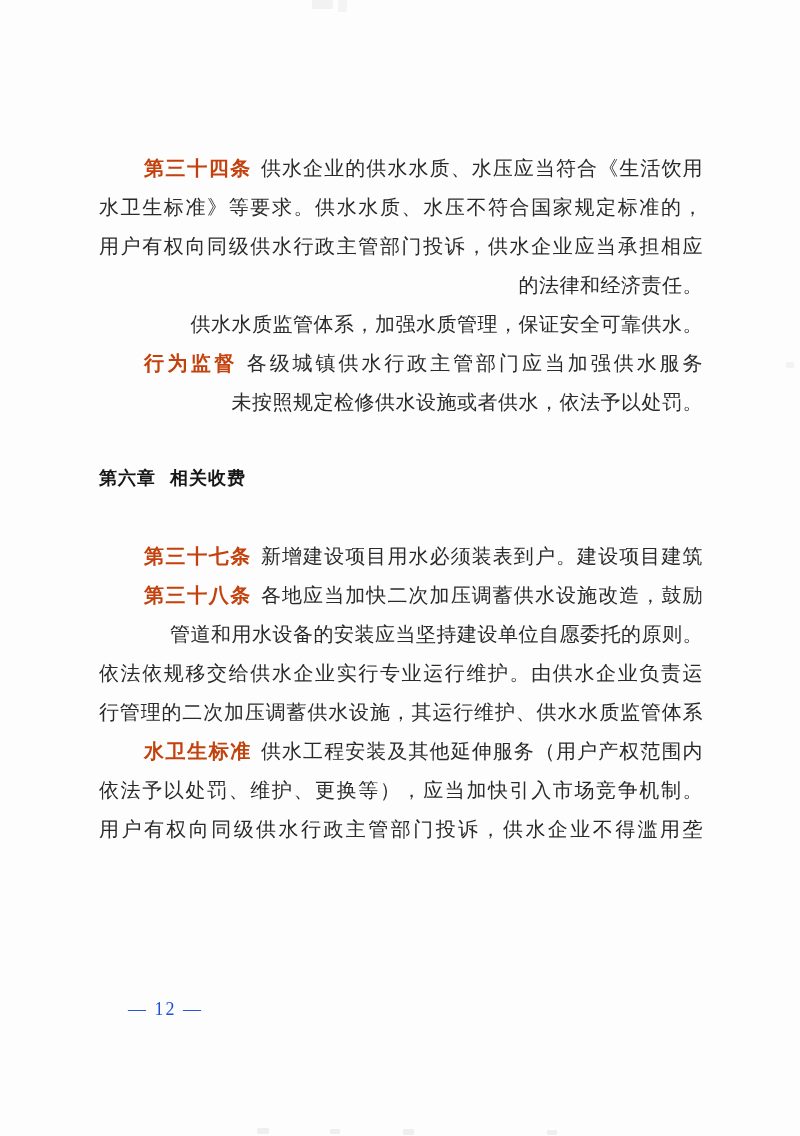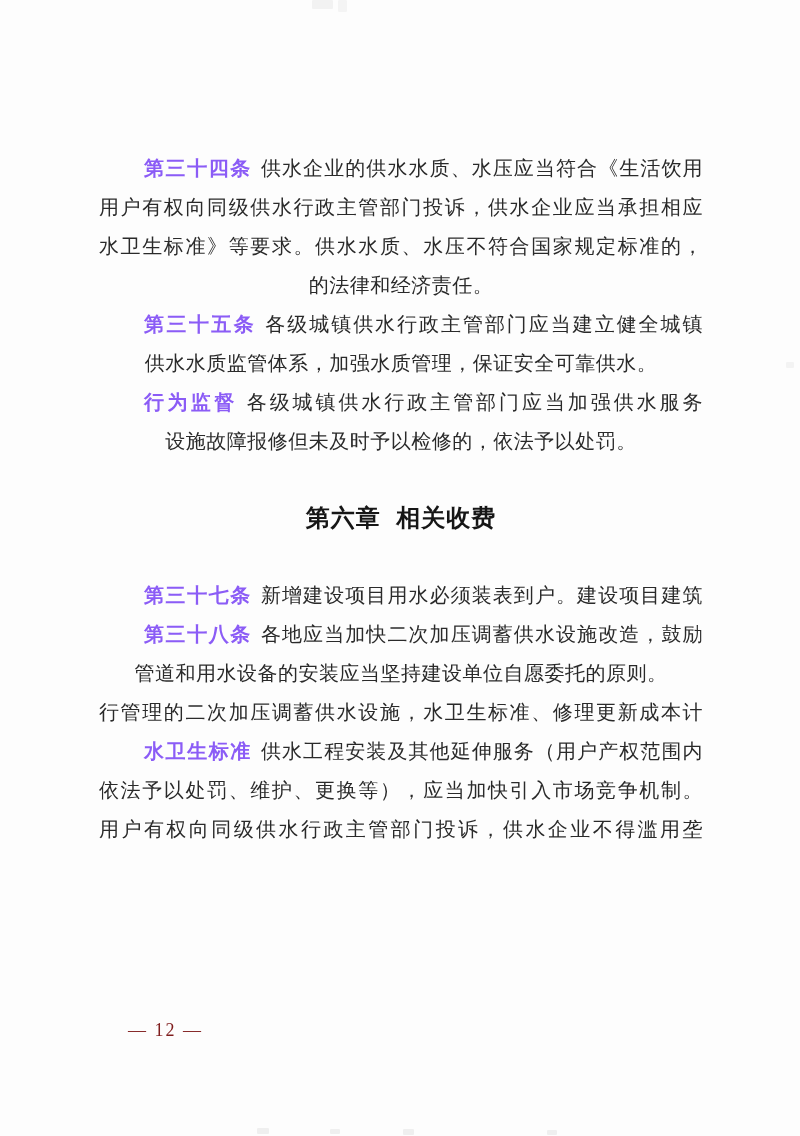--- a/index.html
+++ b/index.html
@@ -20,54 +20,53 @@
     left:99px;top:149px;
     width:604px;
   }
   .line{
     height:39px;
     line-height:39px;
     font-size:20px;
     letter-spacing:0.5px;
     color:#2a2a2a;
     white-space:nowrap;
-    text-align:center;
+    text-align:right;
   }
   .line.full{
     text-align:justify;
     text-align-last:justify;
   }
   .line.first{
     text-indent:45px;
   }
   .art-num{
     font-family:"Liberation Sans","DejaVu Sans",sans-serif;
     font-weight:700;
-    color:#8b5cf6;
+    color:#c2410c;
     margin-right:9px;
     letter-spacing:1px;
   }
   .chapter{
     height:39px;
     line-height:39px;
     margin-top:37px;
     margin-bottom:39px;
-    text-align:center;
     font-family:"Liberation Sans","DejaVu Sans",sans-serif;
     font-weight:700;
-    font-size:24px;
+    font-size:18px;
     color:#161616;
     word-spacing:8px;
     letter-spacing:1px;
   }
   .page-footer{
     position:absolute;
-    left:128px;top:1020px;
+    left:128px;top:999px;
     font-size:18px;
-    color:#7f1d1d;
+    color:#1d4ed8;
     letter-spacing:2px;
     font-family:"Liberation Serif","DejaVu Serif",serif;
   }
   .artifact{position:absolute;background:#efefef;border-radius:1px;}
   .a-top1{left:312px;top:0;width:21px;height:9px;background:#f2f2f2;}
   .a-top2{left:338px;top:0;width:9px;height:12px;background:#f4f4f4;}
   .a-b1{left:257px;top:1128px;width:12px;height:6px;}
   .a-b2{left:330px;top:1129px;width:10px;height:5px;}
   .a-b3{left:403px;top:1129px;width:11px;height:6px;}
   .a-b4{left:547px;top:1130px;width:10px;height:5px;}
@@ -81,31 +80,31 @@
   <div class="artifact a-top1"></div>
   <div class="artifact a-top2"></div>
   <div class="artifact a-b1"></div>
   <div class="artifact a-b2"></div>
   <div class="artifact a-b3"></div>
   <div class="artifact a-b4"></div>
   <div class="artifact a-r1"></div>
 
   <div class="body-col" id="doc-body">
       <div class="line first full"><b class="art-num">第三十四条</b>供水企业的供水水质、水压应当符合《生活饮用</div>
+      <div class="line full">水卫生标准》等要求。供水水质、水压不符合国家规定标准的，</div>
       <div class="line full">用户有权向同级供水行政主管部门投诉，供水企业应当承担相应</div>
-      <div class="line full">水卫生标准》等要求。供水水质、水压不符合国家规定标准的，</div>
       <div class="line">的法律和经济责任。</div>
-      <div class="line first full"><b class="art-num">第三十五条</b>各级城镇供水行政主管部门应当建立健全城镇</div>
       <div class="line">供水水质监管体系，加强水质管理，保证安全可靠供水。</div>
       <div class="line first full"><b class="art-num">行为监督</b>各级城镇供水行政主管部门应当加强供水服务</div>
-      <div class="line">设施故障报修但未及时予以检修的，依法予以处罚。</div>
+      <div class="line">未按照规定检修供水设施或者供水，依法予以处罚。</div>
       <div class="chapter">第六章 相关收费</div>
       <div class="line first full"><b class="art-num">第三十七条</b>新增建设项目用水必须装表到户。建设项目建筑</div>
       <div class="line first full"><b class="art-num">第三十八条</b>各地应当加快二次加压调蓄供水设施改造，鼓励</div>
       <div class="line">管道和用水设备的安装应当坚持建设单位自愿委托的原则。</div>
-      <div class="line full">行管理的二次加压调蓄供水设施，水卫生标准、修理更新成本计</div>
+      <div class="line full">依法依规移交给供水企业实行专业运行维护。由供水企业负责运</div>
+      <div class="line full">行管理的二次加压调蓄供水设施，其运行维护、供水水质监管体系</div>
       <div class="line first full"><b class="art-num">水卫生标准</b>供水工程安装及其他延伸服务（用户产权范围内</div>
       <div class="line full">依法予以处罚、维护、更换等），应当加快引入市场竞争机制。</div>
       <div class="line full">用户有权向同级供水行政主管部门投诉，供水企业不得滥用垄</div>
     </div>
 
   <div class="page-footer">— 12 —</div>
 </div>
 
 </body></html>

